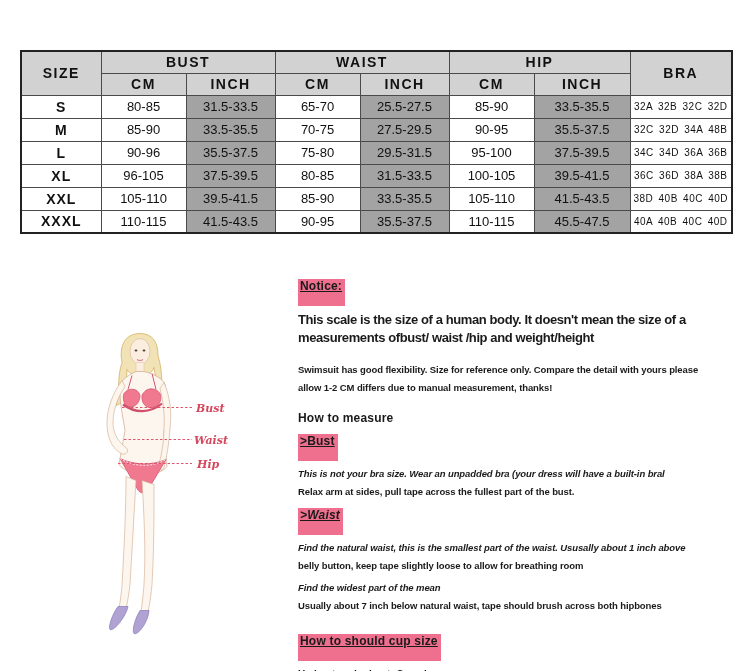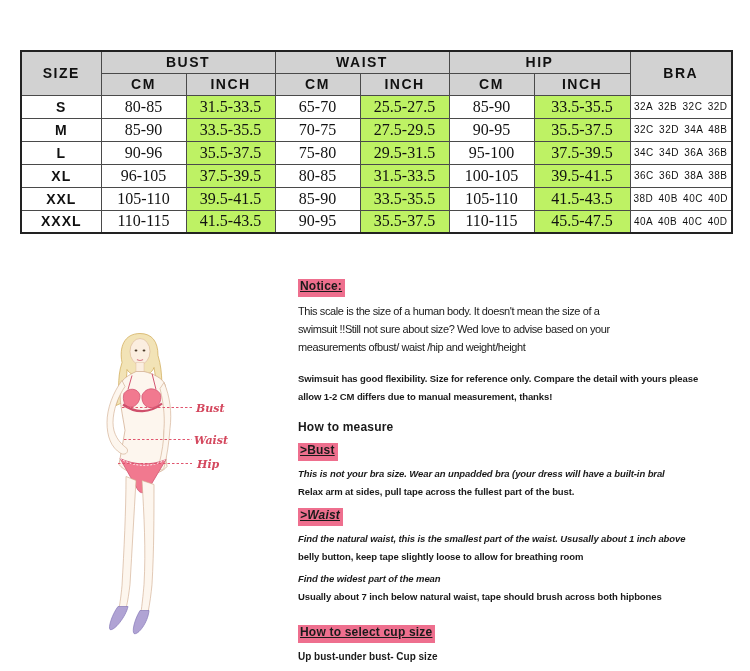--- a/index.html
+++ b/index.html
@@ -8,35 +8,35 @@
 
   
   table.size-table{position:absolute;left:20px;top:50px;border-collapse:collapse;
                    border:2px solid #222;table-layout:fixed;}
   .size-table th,.size-table td{border:1px solid #4a4a4a;text-align:center;vertical-align:middle;
                    padding:0;overflow:hidden;white-space:nowrap;}
   .size-table th{background:#d2d2d2;font-family:"Liberation Sans",sans-serif;
                  font-weight:bold;font-size:14px;letter-spacing:1.5px;color:#111;}
   .size-table thead tr{height:22px;}
   .size-table tbody tr{height:23px;}
-  .size-table td{font-family:Liberation Serif, serif;font-size:16px;color:#111;}
+  .size-table td{font-family:Liberation Sans, sans-serif;font-size:13px;color:#111;}
   .size-table td.size-col{font-family:"Liberation Sans",sans-serif;font-weight:bold;font-size:14px;letter-spacing:1px;}
-  .size-table td.inch{background:#bef264;}
+  .size-table td.inch{background:#a3a3a3;}
   .size-table td.bra-col{font-family:"Liberation Sans",sans-serif;font-size:10px;letter-spacing:0.5px;word-spacing:2px;}
 
   
   .figure{position:absolute;left:80px;top:298px;width:180px;height:350px;}
 
   
   .info{position:absolute;left:298px;top:276px;width:452px;}
   .info div,.info p{margin:0;}
   .hl{display:inline-block;background:#ee6f8e;text-decoration:underline;
-      font-weight:bold;padding:0 3px 4px 2px;}
+      font-weight:bold;padding:0 3px 13px 2px;}
   .t-notice{font-size:12px;letter-spacing:0.2px;}
-  .big-line{font-size:11px;font-weight:normal;letter-spacing:-0.4px;line-height:18px;white-space:nowrap;}
+  .big-line{font-size:13px;font-weight:bold;letter-spacing:-0.4px;line-height:18px;white-space:nowrap;}
   .med-line{font-size:9.5px;font-weight:bold;letter-spacing:-0.1px;line-height:18px;white-space:nowrap;}
   .sec-head{font-size:12px;font-weight:bold;letter-spacing:0.2px;}
   .mt4{margin-top:4px!important;font-style:italic;} .mt5{margin-top:5px!important;} .mt6{margin-top:6px!important;} .mt14{margin-top:14px!important;} .mt16{margin-top:16px!important;}
   .cup-line{font-size:10px;font-weight:bold;letter-spacing:0;line-height:18px;white-space:nowrap;}
 </style>
 </head>
 <body>
 
 <div class="canvas">
 
@@ -177,37 +177,36 @@
       <text x="116" y="111" font-family="DejaVu Serif, Liberation Serif, serif" font-size="11" font-style="italic" font-weight="bold" fill="#d4485e">Bust</text>
       <text x="114" y="143" font-family="DejaVu Serif, Liberation Serif, serif" font-size="11" font-style="italic" font-weight="bold" fill="#d4485e">Waist</text>
       <text x="117" y="167" font-family="DejaVu Serif, Liberation Serif, serif" font-size="11" font-style="italic" font-weight="bold" fill="#d4485e">Hip</text>
     </svg>
   </div>
 
   <div class="info">
 
     <div><span class="hl t-notice">Notice:</span></div>
     <div class="big-line mt5">This scale is the size of a human body. It doesn't mean the size of a</div>
-    <div class="big-line">swimsuit !!Still not sure about size? Wed love to advise based on your</div>
     <div class="big-line">measurements ofbust/ waist /hip and weight/height</div>
 
     <div class="med-line mt14">Swimsuit has good flexibility. Size for reference only. Compare the detail with yours please</div>
     <div class="med-line">allow 1-2 CM differs due to manual measurement, thanks!</div>
 
     <div class="sec-head mt14">How to measure</div>
 
     <div class="mt6"><span class="hl sec-head">&gt;Bust</span></div>
     <div class="med-line mt4">This is not your bra size. Wear an unpadded bra (your dress will have a built-in bral</div>
     <div class="med-line">Relax arm at sides, pull tape across the fullest part of the bust.</div>
 
     <div class="mt4"><span class="hl sec-head">&gt;Waist</span></div>
     <div class="med-line mt4">Find the natural waist, this is the smallest part of the waist. Ususally about 1 inch above</div>
     <div class="med-line">belly button, keep tape slightly loose to allow for breathing room</div>
 
     <div class="med-line mt4">Find the widest part of the mean</div>
     <div class="med-line">Usually about 7 inch below natural waist, tape should brush across both hipbones</div>
 
-    <div class="mt16"><span class="hl sec-head">How to select cup size</span></div>
+    <div class="mt16"><span class="hl sec-head">How to should cup size</span></div>
     <div class="cup-line mt5">Up bust-under bust- Cup size</div>
 
   </div>
 
 </div>
 
 </body></html>

